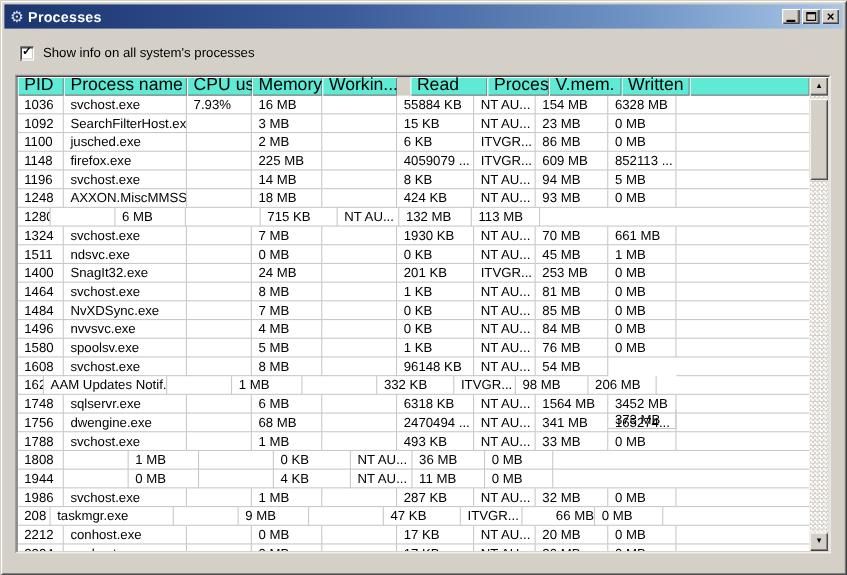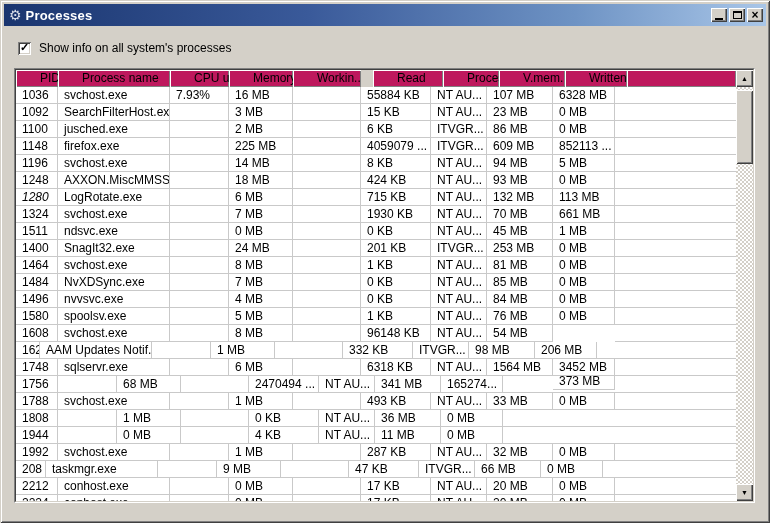--- a/index.html
+++ b/index.html
@@ -43,22 +43,22 @@
   }
   .table-inner{
     width:100%;height:100%;
     border-top:1px solid #404040;border-left:1px solid #404040;
     border-bottom:1px solid #d4d0c8;border-right:1px solid #d4d0c8;
     background:#ffffff;display:flex;overflow:hidden;
   }
   .table-content{flex:1;overflow:hidden;display:flex;flex-direction:column;}
   .header-row{display:flex;height:17px;flex:0 0 17px;background:#d4d0c8;}
   .hcell{
-    height:17px;background:#be185d;font-size:12px;line-height:16px;
-    padding-left:24px;white-space:nowrap;overflow:hidden;
+    height:17px;background:#5eead4;font-size:16px;line-height:16px;
+    padding-left:6px;white-space:nowrap;overflow:hidden;
     box-shadow: inset 1px 1px 0 #ffffff, inset -1px -1px 0 #808080;
     flex:0 0 auto;
   }
   .hcell.fill{flex:1 1 auto;}
   .rows{flex:1;overflow:hidden;}
   .trow{display:flex;height:17px;background:#ffffff;}
   .tcell{
     height:17px;font-size:12px;line-height:16px;padding-left:6px;
     white-space:nowrap;overflow:hidden;flex:0 0 auto;
     border-right:1px solid #c9c9c9;border-bottom:1px solid #c9c9c9;
@@ -125,21 +125,21 @@
           </div>
         <div class="rows" id="rows">
             <div class="trow">
               <div class="tcell" style="width: 42px;">1036</div>
               <div class="tcell" style="width: 112px;">svchost.exe</div>
               <div class="tcell" style="width: 59px;">7.93%</div>
               <div class="tcell" style="width: 64px;">16 MB</div>
               <div class="tcell" style="width: 68px;"></div>
               <div class="tcell" style="width: 70px;">55884 KB</div>
               <div class="tcell" style="width: 56px;">NT AU...</div>
-              <div class="tcell" style="width: 66px;">107 MB</div>
+              <div class="tcell" style="width: 66px;">154 MB</div>
               <div class="tcell" style="width: 62px;">6328 MB</div>
               <div class="tcell fill" style="width: 120px;"></div>
             </div>
             <div class="trow">
               <div class="tcell" style="width: 42px;">1092</div>
               <div class="tcell" style="width: 112px;">SearchFilterHost.exe</div>
               <div class="tcell" style="width: 59px;"></div>
               <div class="tcell" style="width: 64px;">3 MB</div>
               <div class="tcell" style="width: 68px;"></div>
               <div class="tcell" style="width: 70px;">15 KB</div>
@@ -190,22 +190,21 @@
               <div class="tcell" style="width: 59px;"></div>
               <div class="tcell" style="width: 64px;">18 MB</div>
               <div class="tcell" style="width: 68px;"></div>
               <div class="tcell" style="width: 70px;">424 KB</div>
               <div class="tcell" style="width: 56px;">NT AU...</div>
               <div class="tcell" style="width: 66px;">93 MB</div>
               <div class="tcell" style="width: 62px;">0 MB</div>
               <div class="tcell fill" style="width: 120px;"></div>
             </div>
             <div class="trow">
-              <div class="tcell" style="width: 42px; font-style: italic;">1280</div>
-              <div class="tcell" style="width: 112px;">LogRotate.exe</div>
+              <div class="tcell" style="width: 30px;">1280</div>
               <div class="tcell" style="width: 59px;"></div>
               <div class="tcell" style="width: 64px;">6 MB</div>
               <div class="tcell" style="width: 68px;"></div>
               <div class="tcell" style="width: 70px;">715 KB</div>
               <div class="tcell" style="width: 56px;">NT AU...</div>
               <div class="tcell" style="width: 66px;">132 MB</div>
               <div class="tcell" style="width: 62px;">113 MB</div>
               <div class="tcell fill" style="width: 120px;"></div>
             </div>
             <div class="trow">
@@ -323,20 +322,21 @@
               <div class="tcell" style="width: 64px;">6 MB</div>
               <div class="tcell" style="width: 68px;"></div>
               <div class="tcell" style="width: 70px;">6318 KB</div>
               <div class="tcell" style="width: 56px;">NT AU...</div>
               <div class="tcell" style="width: 66px;">1564 MB</div>
               <div class="tcell" style="width: 62px;">3452 MB</div>
               <div class="tcell fill" style="width: 120px;"></div>
             </div>
             <div class="trow">
               <div class="tcell" style="width: 42px;">1756</div>
+              <div class="tcell" style="width: 112px;">dwengine.exe</div>
               <div class="tcell" style="width: 59px;"></div>
               <div class="tcell" style="width: 64px;">68 MB</div>
               <div class="tcell" style="width: 68px;"></div>
               <div class="tcell" style="width: 70px;">2470494 ...</div>
               <div class="tcell" style="width: 56px;">NT AU...</div>
               <div class="tcell" style="width: 66px;">341 MB</div>
               <div class="tcell" style="width: 62px;">165274...</div>
               <div class="tcell fill" style="width: 120px;"></div>
             </div>
             <div class="trow">
@@ -367,40 +367,40 @@
               <div class="tcell" style="width: 59px;"></div>
               <div class="tcell" style="width: 64px;">0 MB</div>
               <div class="tcell" style="width: 68px;"></div>
               <div class="tcell" style="width: 70px;">4 KB</div>
               <div class="tcell" style="width: 56px;">NT AU...</div>
               <div class="tcell" style="width: 66px;">11 MB</div>
               <div class="tcell" style="width: 62px;">0 MB</div>
               <div class="tcell fill" style="width: 120px;"></div>
             </div>
             <div class="trow">
-              <div class="tcell" style="width: 42px;">1992</div>
+              <div class="tcell" style="width: 42px;">1986</div>
               <div class="tcell" style="width: 112px;">svchost.exe</div>
               <div class="tcell" style="width: 59px;"></div>
               <div class="tcell" style="width: 64px;">1 MB</div>
               <div class="tcell" style="width: 68px;"></div>
               <div class="tcell" style="width: 70px;">287 KB</div>
               <div class="tcell" style="width: 56px;">NT AU...</div>
               <div class="tcell" style="width: 66px;">32 MB</div>
               <div class="tcell" style="width: 62px;">0 MB</div>
               <div class="tcell fill" style="width: 120px;"></div>
             </div>
             <div class="trow">
               <div class="tcell" style="width: 30px;">208</div>
               <div class="tcell" style="width: 112px;">taskmgr.exe</div>
               <div class="tcell" style="width: 59px;"></div>
               <div class="tcell" style="width: 64px;">9 MB</div>
               <div class="tcell" style="width: 68px;"></div>
               <div class="tcell" style="width: 70px;">47 KB</div>
               <div class="tcell" style="width: 56px;">ITVGR...</div>
-              <div class="tcell" style="width: 66px;">66 MB</div>
+              <div class="tcell" style="width: 66px; text-align: right;">66 MB</div>
               <div class="tcell" style="width: 62px;">0 MB</div>
               <div class="tcell fill" style="width: 120px;"></div>
             </div>
             <div class="trow">
               <div class="tcell" style="width: 42px;">2212</div>
               <div class="tcell" style="width: 112px;">conhost.exe</div>
               <div class="tcell" style="width: 59px;"></div>
               <div class="tcell" style="width: 64px;">0 MB</div>
               <div class="tcell" style="width: 68px;"></div>
               <div class="tcell" style="width: 70px;">17 KB</div>

